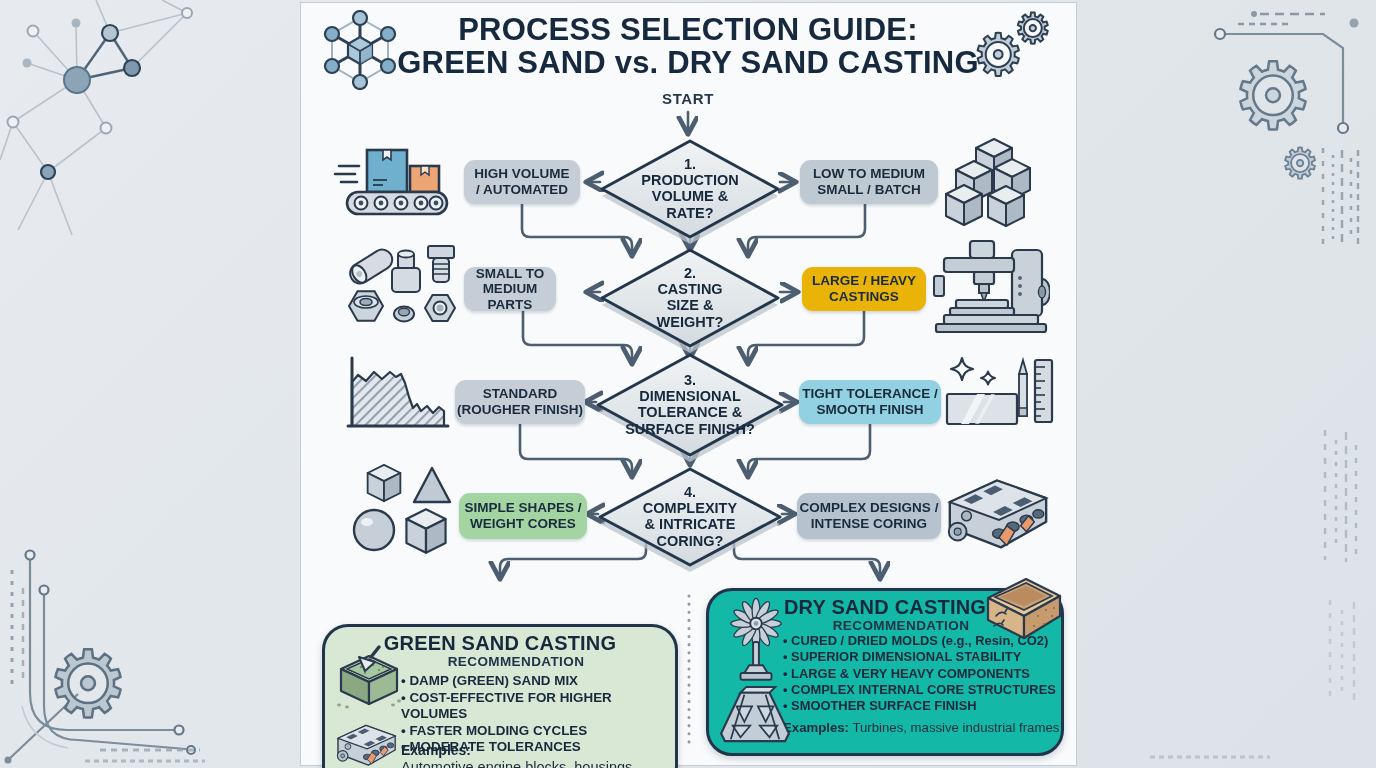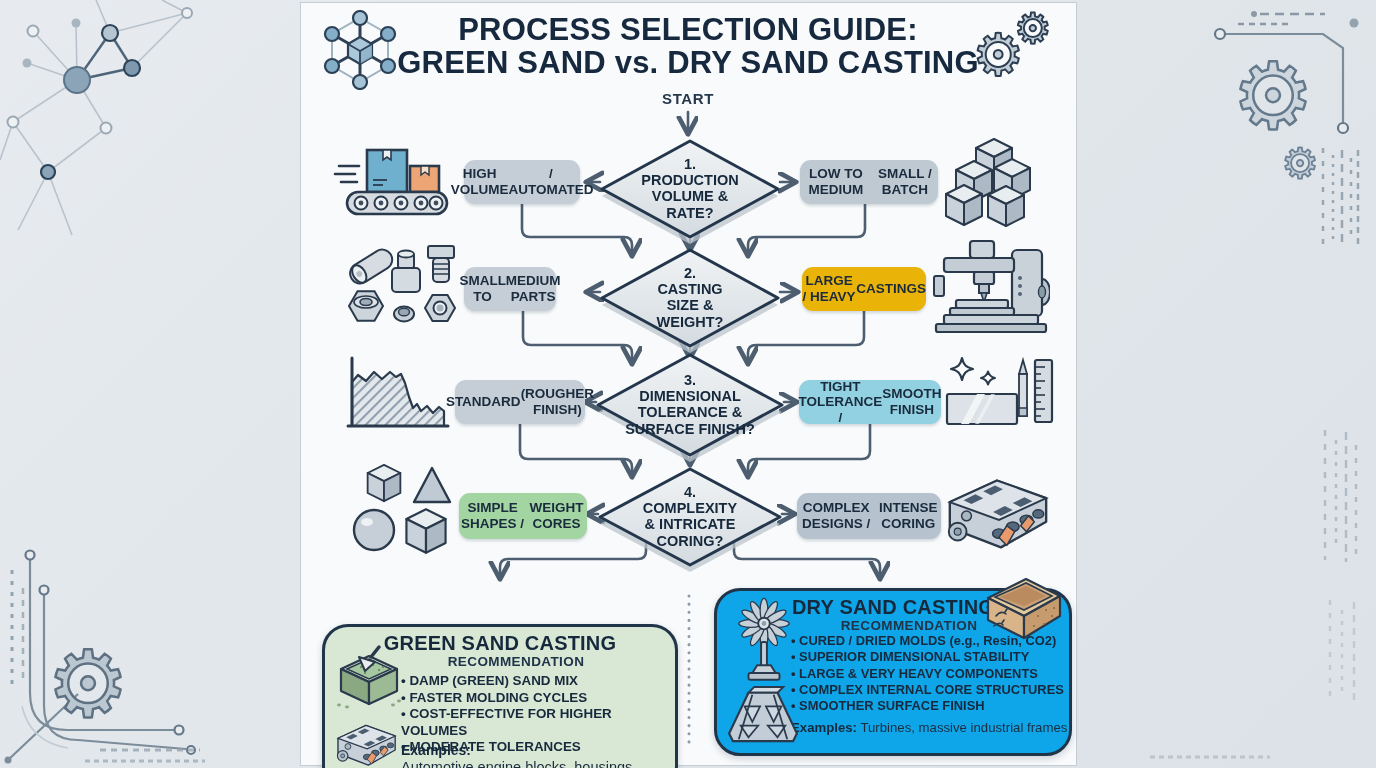--- a/index.html
+++ b/index.html
@@ -6,32 +6,32 @@
   body{width:1376px;height:768px;overflow:hidden;position:relative;
        font-family:"Liberation Sans","DejaVu Sans",sans-serif;
        background:linear-gradient(135deg,#e7ebef 0%,#e0e5ea 60%,#dde2e8 100%);}
   .abs{position:absolute;}
   #panel{left:300px;top:2px;width:775px;height:762px;background:#f8fafb;border:1px solid #c6ccd3;}
   #title{left:368px;top:14px;width:640px;text-align:center;color:#16293e;font-weight:800;
          font-size:31px;line-height:1.06;letter-spacing:.2px;z-index:3;}
   #start{left:613px;top:90px;width:150px;text-align:center;color:#26384c;font-weight:800;font-size:15px;letter-spacing:.6px;z-index:3;}
   .gear-glyph{font-family:"DejaVu Sans",sans-serif;color:#c2cdd6;-webkit-text-stroke:2px #2c3e52;z-index:3;line-height:1;}
   .diamond-label{width:176px;text-align:center;font-weight:800;font-size:14.5px;line-height:1.12;color:#15283c;z-index:3;}
-  .pill{display:flex;align-items:center;justify-content:center;border-radius:11px;
+  .pill{display:flex;flex-direction:column;align-items:center;justify-content:center;border-radius:11px;
         font-weight:800;font-size:13.5px;line-height:1.16;color:#1a2b3d;text-align:center;
         box-shadow:0 2px 3px rgba(40,60,80,.18);z-index:3;}
   .pill-gray{background:#c5ced6;}
   .pill-gray2{background:#bfc9d2;}
   .pill-orange{background:#eab308;}
   .pill-cyan{background:#92d1e1;}
   .pill-green{background:#a3d5a3;}
-  .pill-slate{background:#b6c2ce;justify-content:space-between;}
+  .pill-slate{background:#b6c2ce;}
   .result-box{border:3px solid #20344a;border-radius:26px;box-shadow:0 3px 7px rgba(50,70,90,.22);z-index:3;}
   #green-box{left:322px;top:588px;width:350px;height:162px;background:#d9e7d5;margin-top:36px;}
-  #dry-box{left:706px;top:588px;width:352px;height:162px;background:#0ea5e9;margin-left:8px;}
+  #dry-box{left:706px;top:588px;width:352px;height:162px;background:#14b8a6;}
   .box-title{position:absolute;left:0;width:100%;text-align:center;font-weight:800;font-size:20px;color:#16293c;letter-spacing:.2px;}
   .box-sub{position:absolute;left:0;width:100%;text-align:center;font-weight:800;font-size:13.5px;color:#203449;letter-spacing:.4px;padding-left:16px;}
   .bullets{position:absolute;margin:0;padding:0;list-style:none;color:#17293c;font-weight:800;}
   .bullets li::before{content:"• ";}
   #green-box .bullets{left:76px;top:46px;font-size:13.4px;line-height:1.24;}
   #dry-box .bullets{left:74px;top:42px;font-size:12.9px;line-height:1.26;}
   .ex-label{font-weight:800;color:#17293c;}
   .ex-text{font-weight:400;color:#1c2d3f;}
   svg{display:block;}
   .icon{z-index:3;}
@@ -424,22 +424,22 @@
 
 <svg class="abs icon" style="left:938px;top:460px" width="118" height="100" viewBox="0 0 120 100">
   <use href="#engineSym" x="0" y="0" width="120" height="100"></use>
 </svg>
 
 <div id="green-box" class="abs result-box">
   <div class="box-title" style="top:5px">GREEN SAND CASTING</div>
   <div class="box-sub" style="top:27px">RECOMMENDATION</div>
   <ul class="bullets">
     <li>DAMP (GREEN) SAND MIX</li>
+    <li>COST-EFFECTIVE FOR HIGHER VOLUMES</li>
     <li>FASTER MOLDING CYCLES</li>
-    <li>COST-EFFECTIVE FOR HIGHER VOLUMES</li>
     <li>MODERATE TOLERANCES</li>
   </ul>
   <div class="abs ex-label" style="left:76px;top:115px;font-size:14px">Examples:</div>
   <div class="abs ex-text" style="left:76px;top:132px;font-size:14.5px">Automotive engine blocks, housings</div>
   <svg class="abs" style="left:10px;top:18px" width="68" height="64" viewBox="0 0 68 64">
     <polygon points="6,24 34,11 62,24 34,37" fill="#c9dcc5" stroke="#2a3a4c" stroke-width="2.2" stroke-linejoin="round"></polygon>
     <polygon points="12,24 34,14 56,24 34,34" fill="#a6c8a0" stroke="#2a3a4c" stroke-width="1.5"></polygon>
     <g fill="#5d7a58">
         <circle cx="26" cy="22" r="1"></circle>
         <circle cx="38" cy="20" r="1"></circle>

